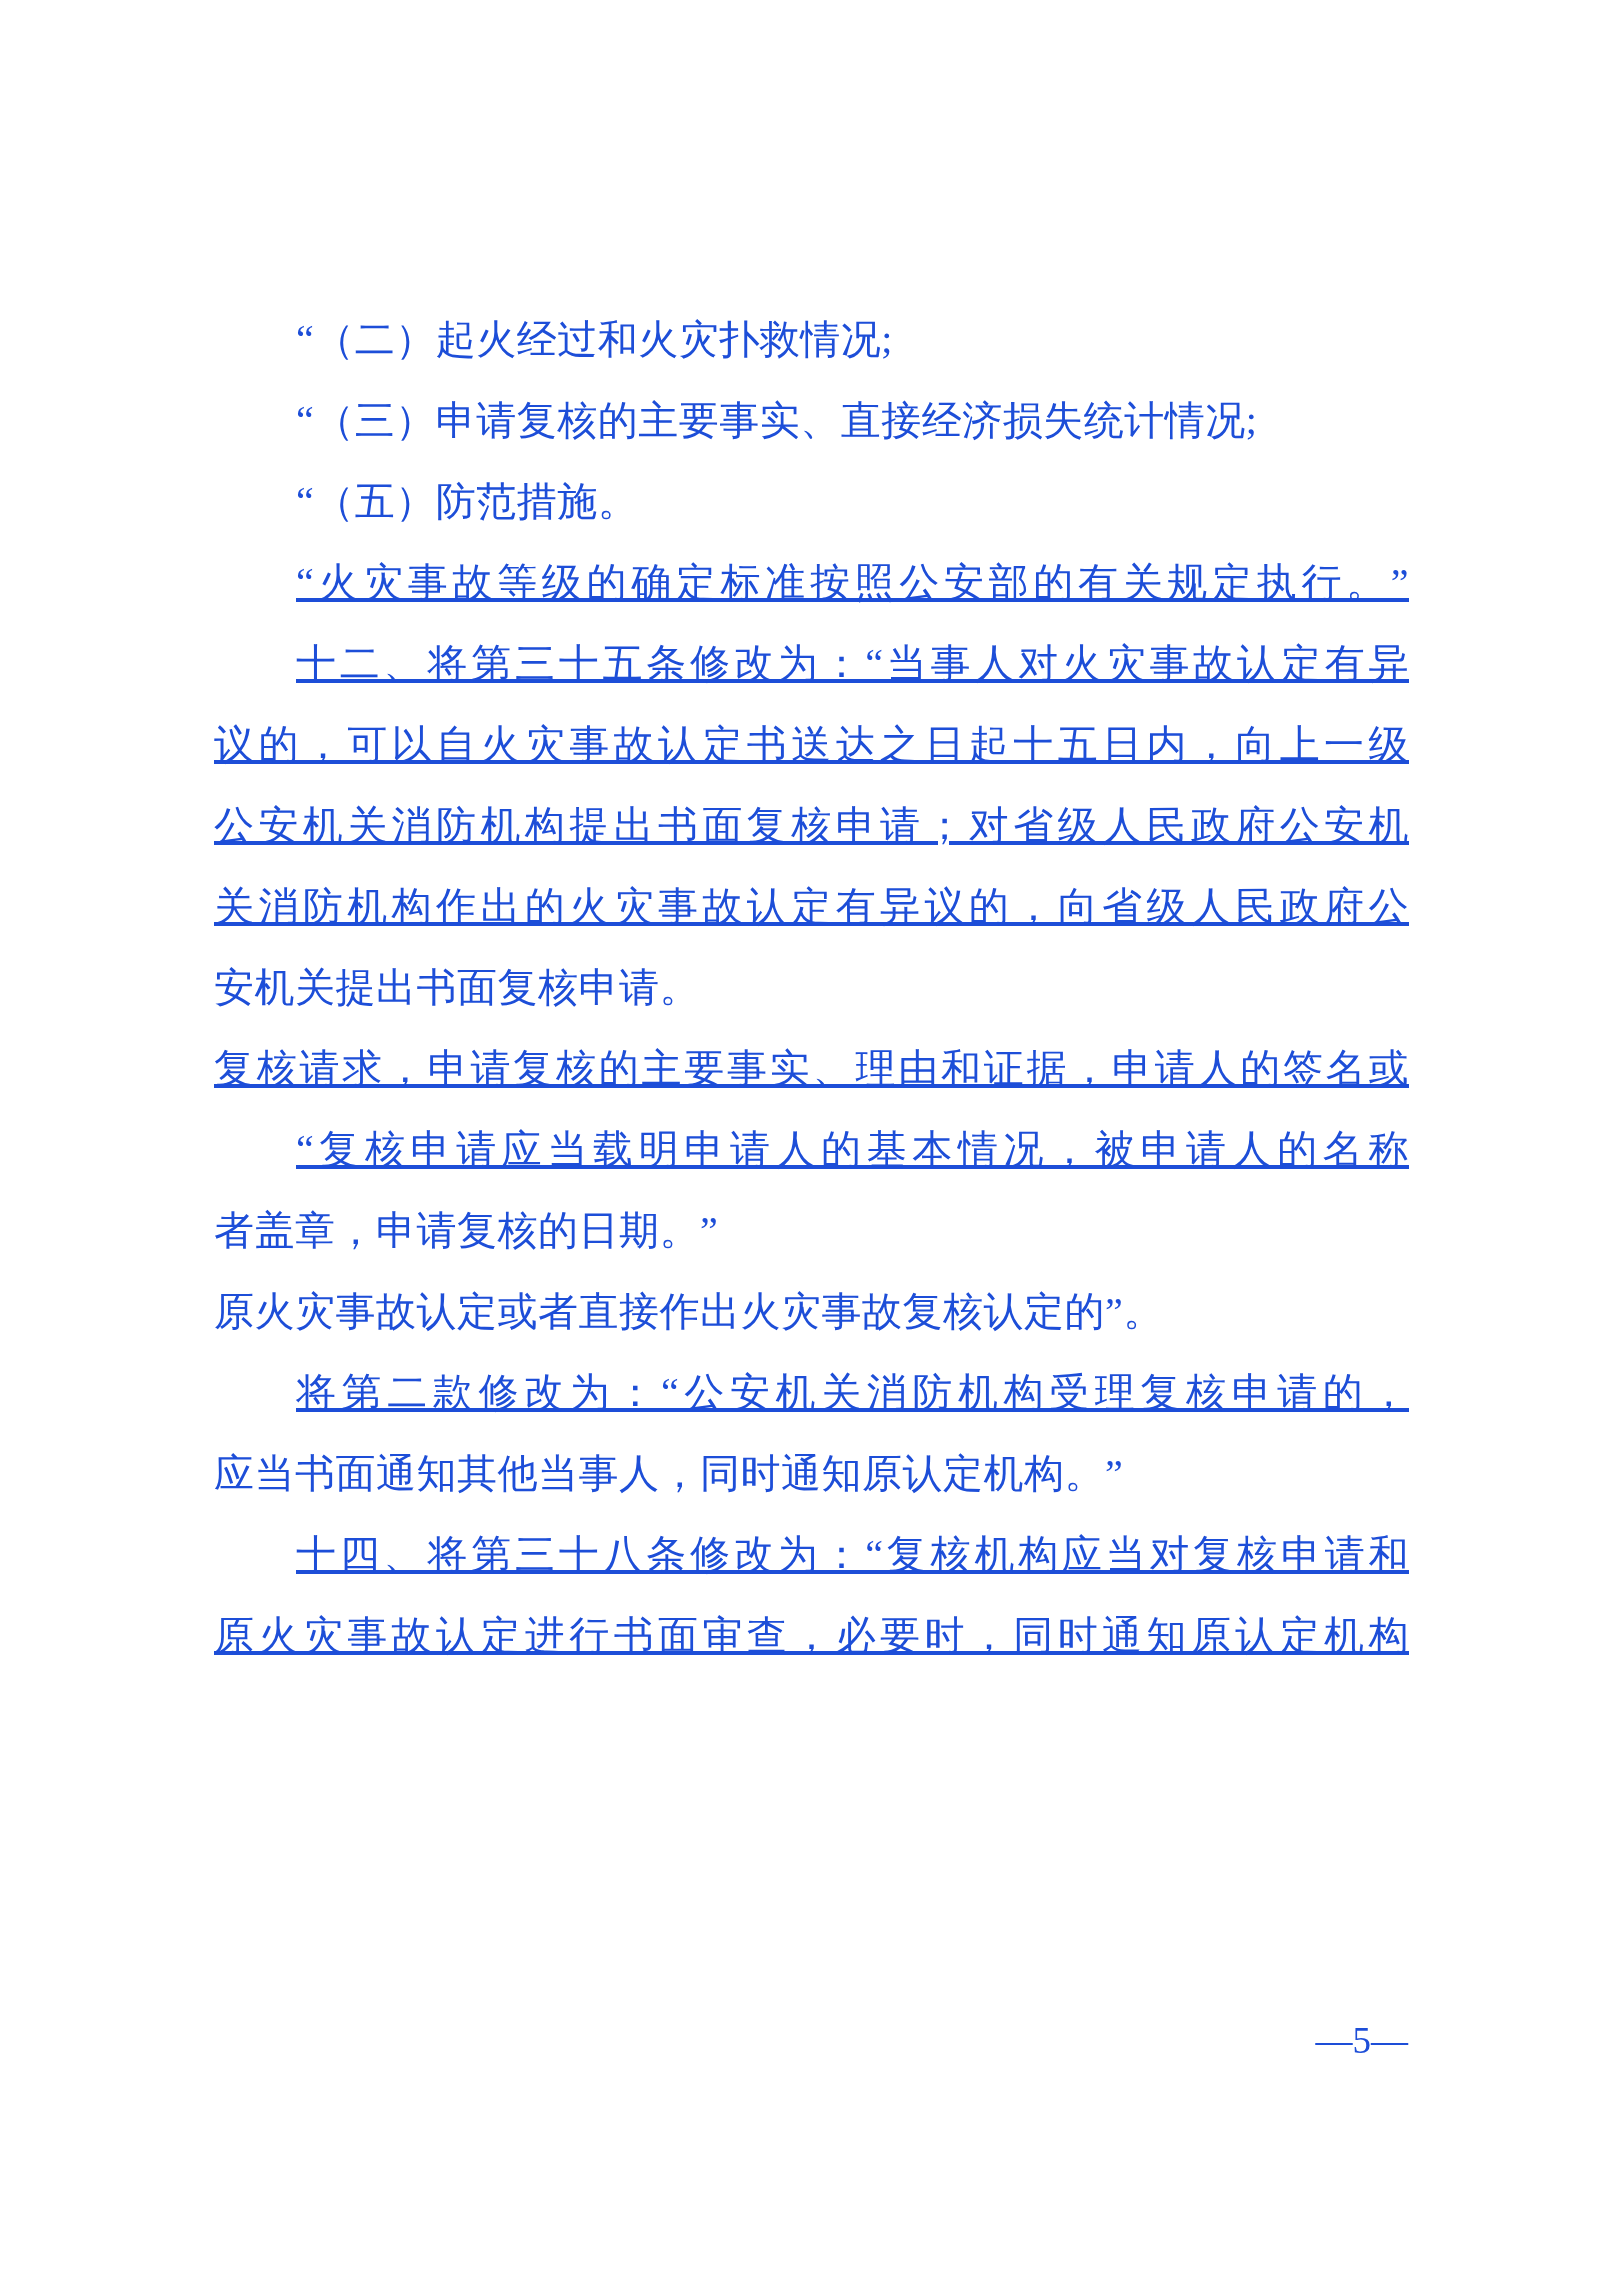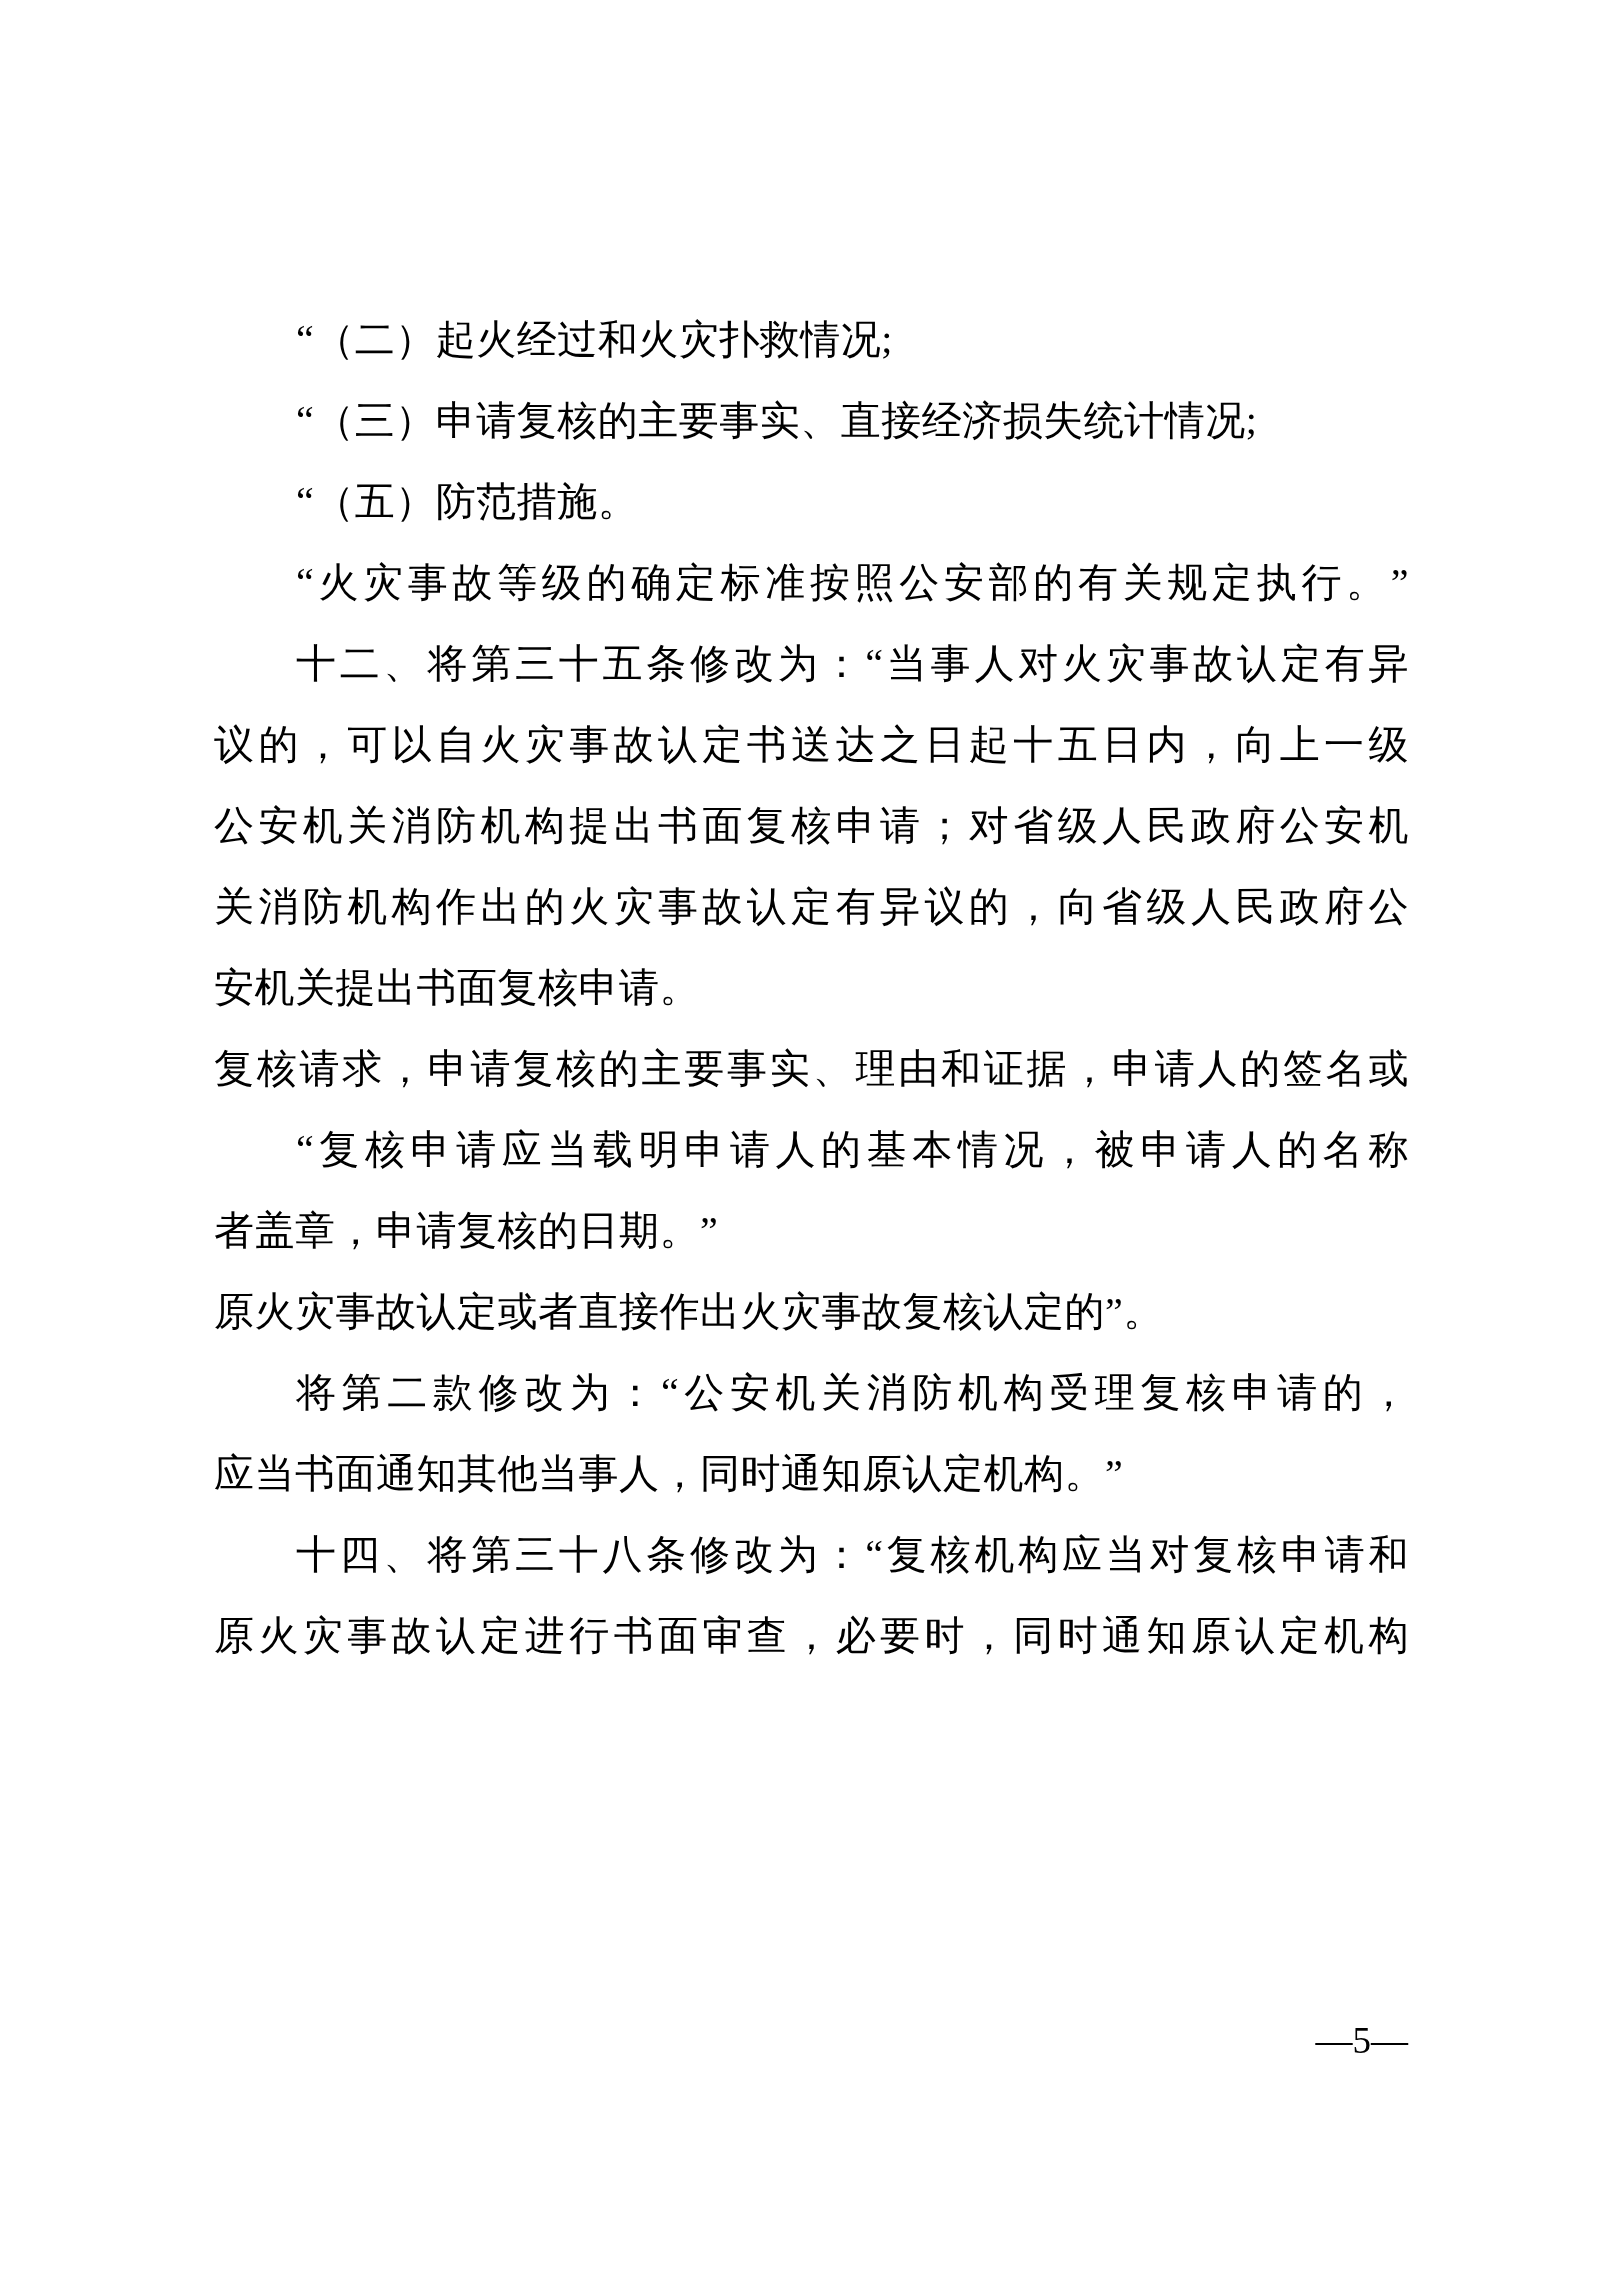--- a/index.html
+++ b/index.html
@@ -7,21 +7,21 @@
     margin: 0;
     padding: 0;
     background: #e8e8e8;
   }
   .page {
     position: relative;
     width: 1620px;
     height: 2293px;
     margin: 0 auto;
     background: #ffffff;
-    color: #000000;
+    color: #1d4ed8;
     font-family: "Liberation Serif", "DejaVu Serif", serif;
     overflow: hidden;
   }
   .textblock {
     position: absolute;
     left: 214px;
     top: 299px;
     width: 1195px;
   }
   .line {
@@ -31,20 +31,21 @@
     letter-spacing: 0.5px;
     white-space: normal;
     overflow: visible;
   }
   .indent {
     text-indent: 82px;
   }
   .fill {
     text-align: justify;
     text-align-last: justify;
+    text-decoration: underline;
   }
   .pagenum {
     position: absolute;
     right: 212px;
     top: 2017px;
     height: 47px;
     line-height: 47px;
     font-size: 37px;
     text-align: right;
   }

